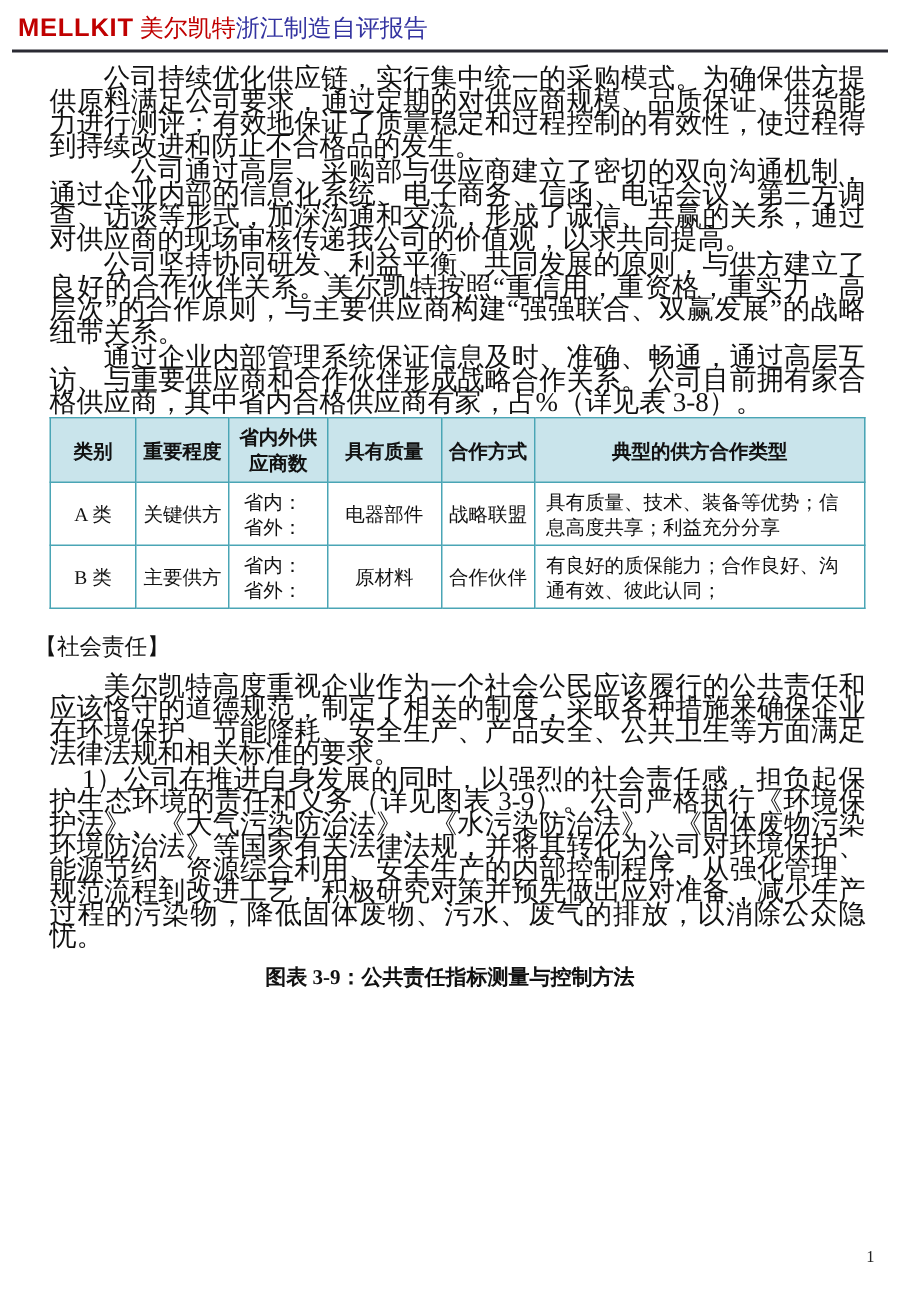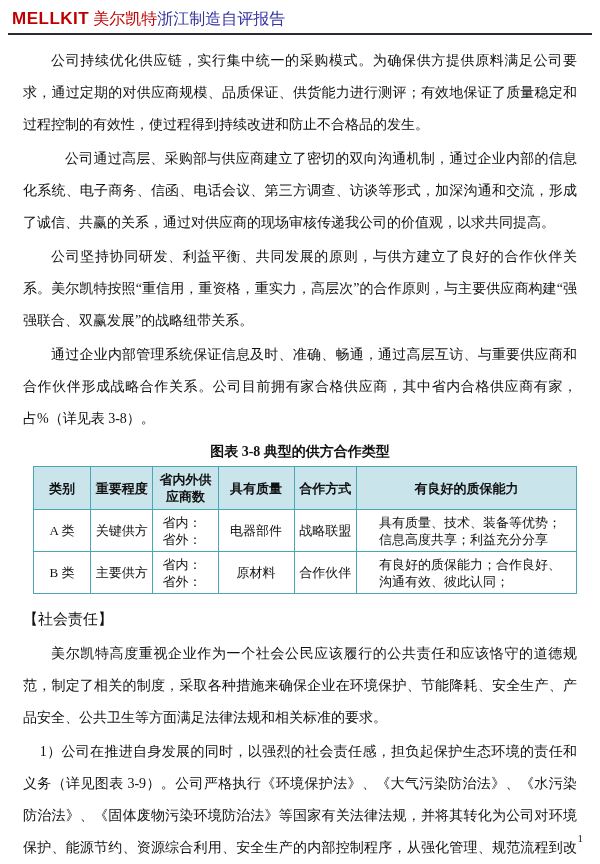--- a/index.html
+++ b/index.html
@@ -29,25 +29,25 @@
   .brand-cn {
     font-size: 16px;
     color: #c00000;
   }
   .title-rest {
     font-size: 16px;
     color: #3333a0;
   }
   .content { margin: 0 23px; }
   .para {
-    font-size: 14px;
-    line-height: 32px;
+    font-size: 18px;
+    line-height: 15px;
     text-align: justify;
     text-indent: 2em;
-    margin: 0 0 2px 0;
+    margin: 0 0 2px 10px;
   }
   .para.first { margin-top: 10px; }
   .para.indent3 { text-indent: 3em; }
   .para.numbered { text-indent: 1.2em; }
   .fig-caption {
     font-size: 14px;
     font-weight: bold;
     text-align: center;
     margin: 8px 0 5px 0;
   }
@@ -66,21 +66,21 @@
     text-align: center;
     color: #111;
   }
   table.supplier th {
     background: #c9e4eb;
     font-weight: bold;
     height: 43px;
   }
   table.supplier td { height: 42px; background: #fff; }
   table.supplier tr.row-c td { height: 35px; }
-  table.supplier td.role-cell { text-align: left; padding-left: 22px; }
+  table.supplier td.role-cell { text-align: left; padding-left: 7px; }
   table.supplier td.count-cell { text-align: left; padding-left: 9px; }
   .col-cat { width: 10.5%; }
   .col-imp { width: 11.5%; }
   .col-cnt { width: 12%; }
   .col-prod { width: 14%; }
   .col-mode { width: 11.5%; }
   .col-role { width: 40.5%; }
   .section-heading {
     font-size: 15px;
     font-weight: normal;
@@ -105,39 +105,38 @@
     <span class="brand-cn">美尔凯特</span><span class="title-rest">浙江制造自评报告</span>
   </div>
 
   <div class="content">
 
     <p class="para first">公司持续优化供应链，实行集中统一的采购模式。为确保供方提供原料满足公司要求，通过定期的对供应商规模、品质保证、供货能力进行测评；有效地保证了质量稳定和过程控制的有效性，使过程得到持续改进和防止不合格品的发生。</p>
     <p class="para indent3">公司通过高层、采购部与供应商建立了密切的双向沟通机制，通过企业内部的信息化系统、电子商务、信函、电话会议、第三方调查、访谈等形式，加深沟通和交流，形成了诚信、共赢的关系，通过对供应商的现场审核传递我公司的价值观，以求共同提高。</p>
     <p class="para">公司坚持协同研发、利益平衡、共同发展的原则，与供方建立了良好的合作伙伴关系。美尔凯特按照“重信用，重资格，重实力，高层次”的合作原则，与主要供应商构建“强强联合、双赢发展”的战略纽带关系。</p>
     <p class="para">通过企业内部管理系统保证信息及时、准确、畅通，通过高层互访、与重要供应商和合作伙伴形成战略合作关系。公司目前拥有家合格供应商，其中省内合格供应商有家，占%（详见表 3-8）。</p>
 
-    <div class="fig-caption">图表 3-8 典型的供方合作类型</div>
 
     <table class="supplier">
       <colgroup>
         <col class="col-cat">
           <col class="col-imp">
           <col class="col-cnt">
         <col class="col-prod">
           <col class="col-mode">
           <col class="col-role">
       </colgroup>
       <tbody>
           <tr>
         <th>类别</th>
         <th>重要程度</th>
         <th>省内外供应商数</th>
         <th>具有质量</th>
         <th>合作方式</th>
-        <th>有良好的质保能力</th>
+        <th>典型的供方合作类型</th>
       </tr>
       <tr>
         <td>A 类</td>
         <td>关键供方</td>
         <td class="count-cell">
           <div>省内：</div>
           <div>省外：</div>
         </td>
         <td>电器部件</td>
         <td>战略联盟</td>
@@ -155,18 +154,19 @@
         <td class="role-cell">有良好的质保能力；合作良好、沟通有效、彼此认同；</td>
       </tr>
     </tbody>
       </table>
 
     <div class="section-heading">【社会责任】</div>
 
     <p class="para">美尔凯特高度重视企业作为一个社会公民应该履行的公共责任和应该恪守的道德规范，制定了相关的制度，采取各种措施来确保企业在环境保护、节能降耗、安全生产、产品安全、公共卫生等方面满足法律法规和相关标准的要求。</p>
     <p class="para numbered">1）公司在推进自身发展的同时，以强烈的社会责任感，担负起保护生态环境的责任和义务（详见图表 3-9）。公司严格执行《环境保护法》、《大气污染防治法》、《水污染防治法》、《固体废物污染环境防治法》等国家有关法律法规，并将其转化为公司对环境保护、能源节约、资源综合利用、安全生产的内部控制程序，从强化管理、规范流程到改进工艺，积极研究对策并预先做出应对准备，减少生产过程的污染物，降低固体废物、污水、废气的排放，以消除公众隐忧。</p>
 
+    <div class="fig-caption bottom">图表 3-9：公共责任指标测量与控制方法</div>
 
   </div>
 
   <div class="page-number">1</div>
 
 </div>
 
 </body></html>

